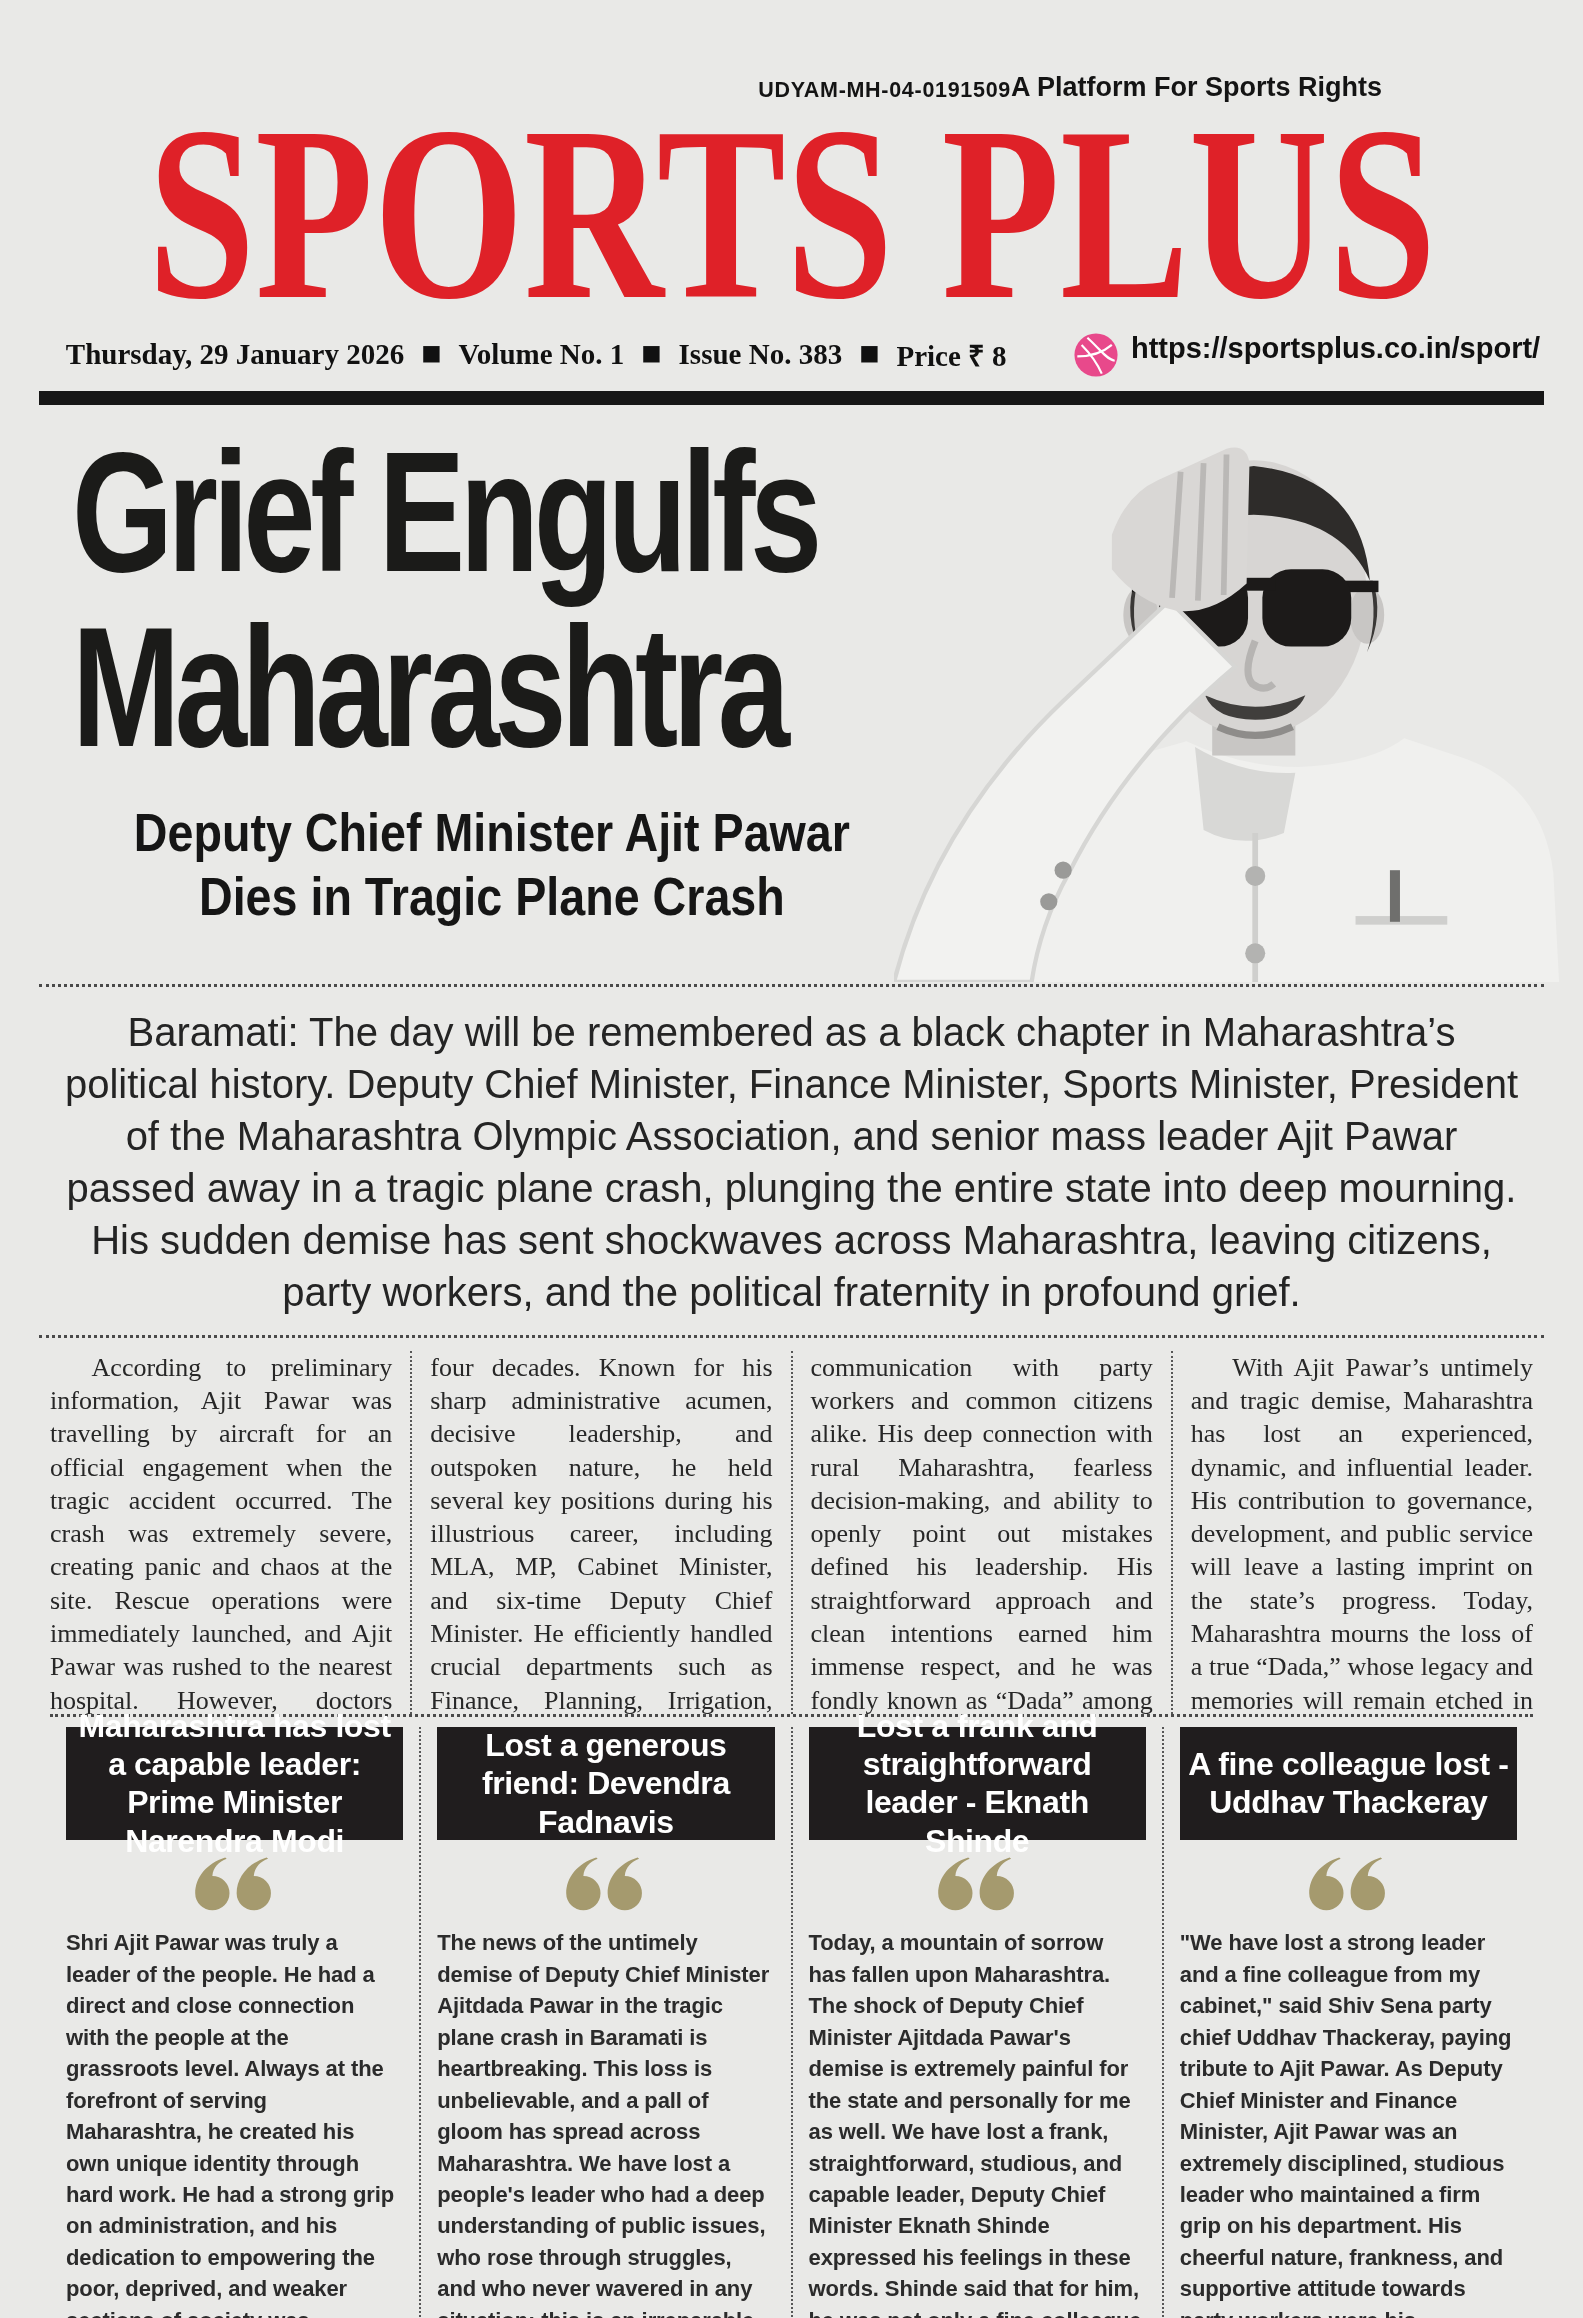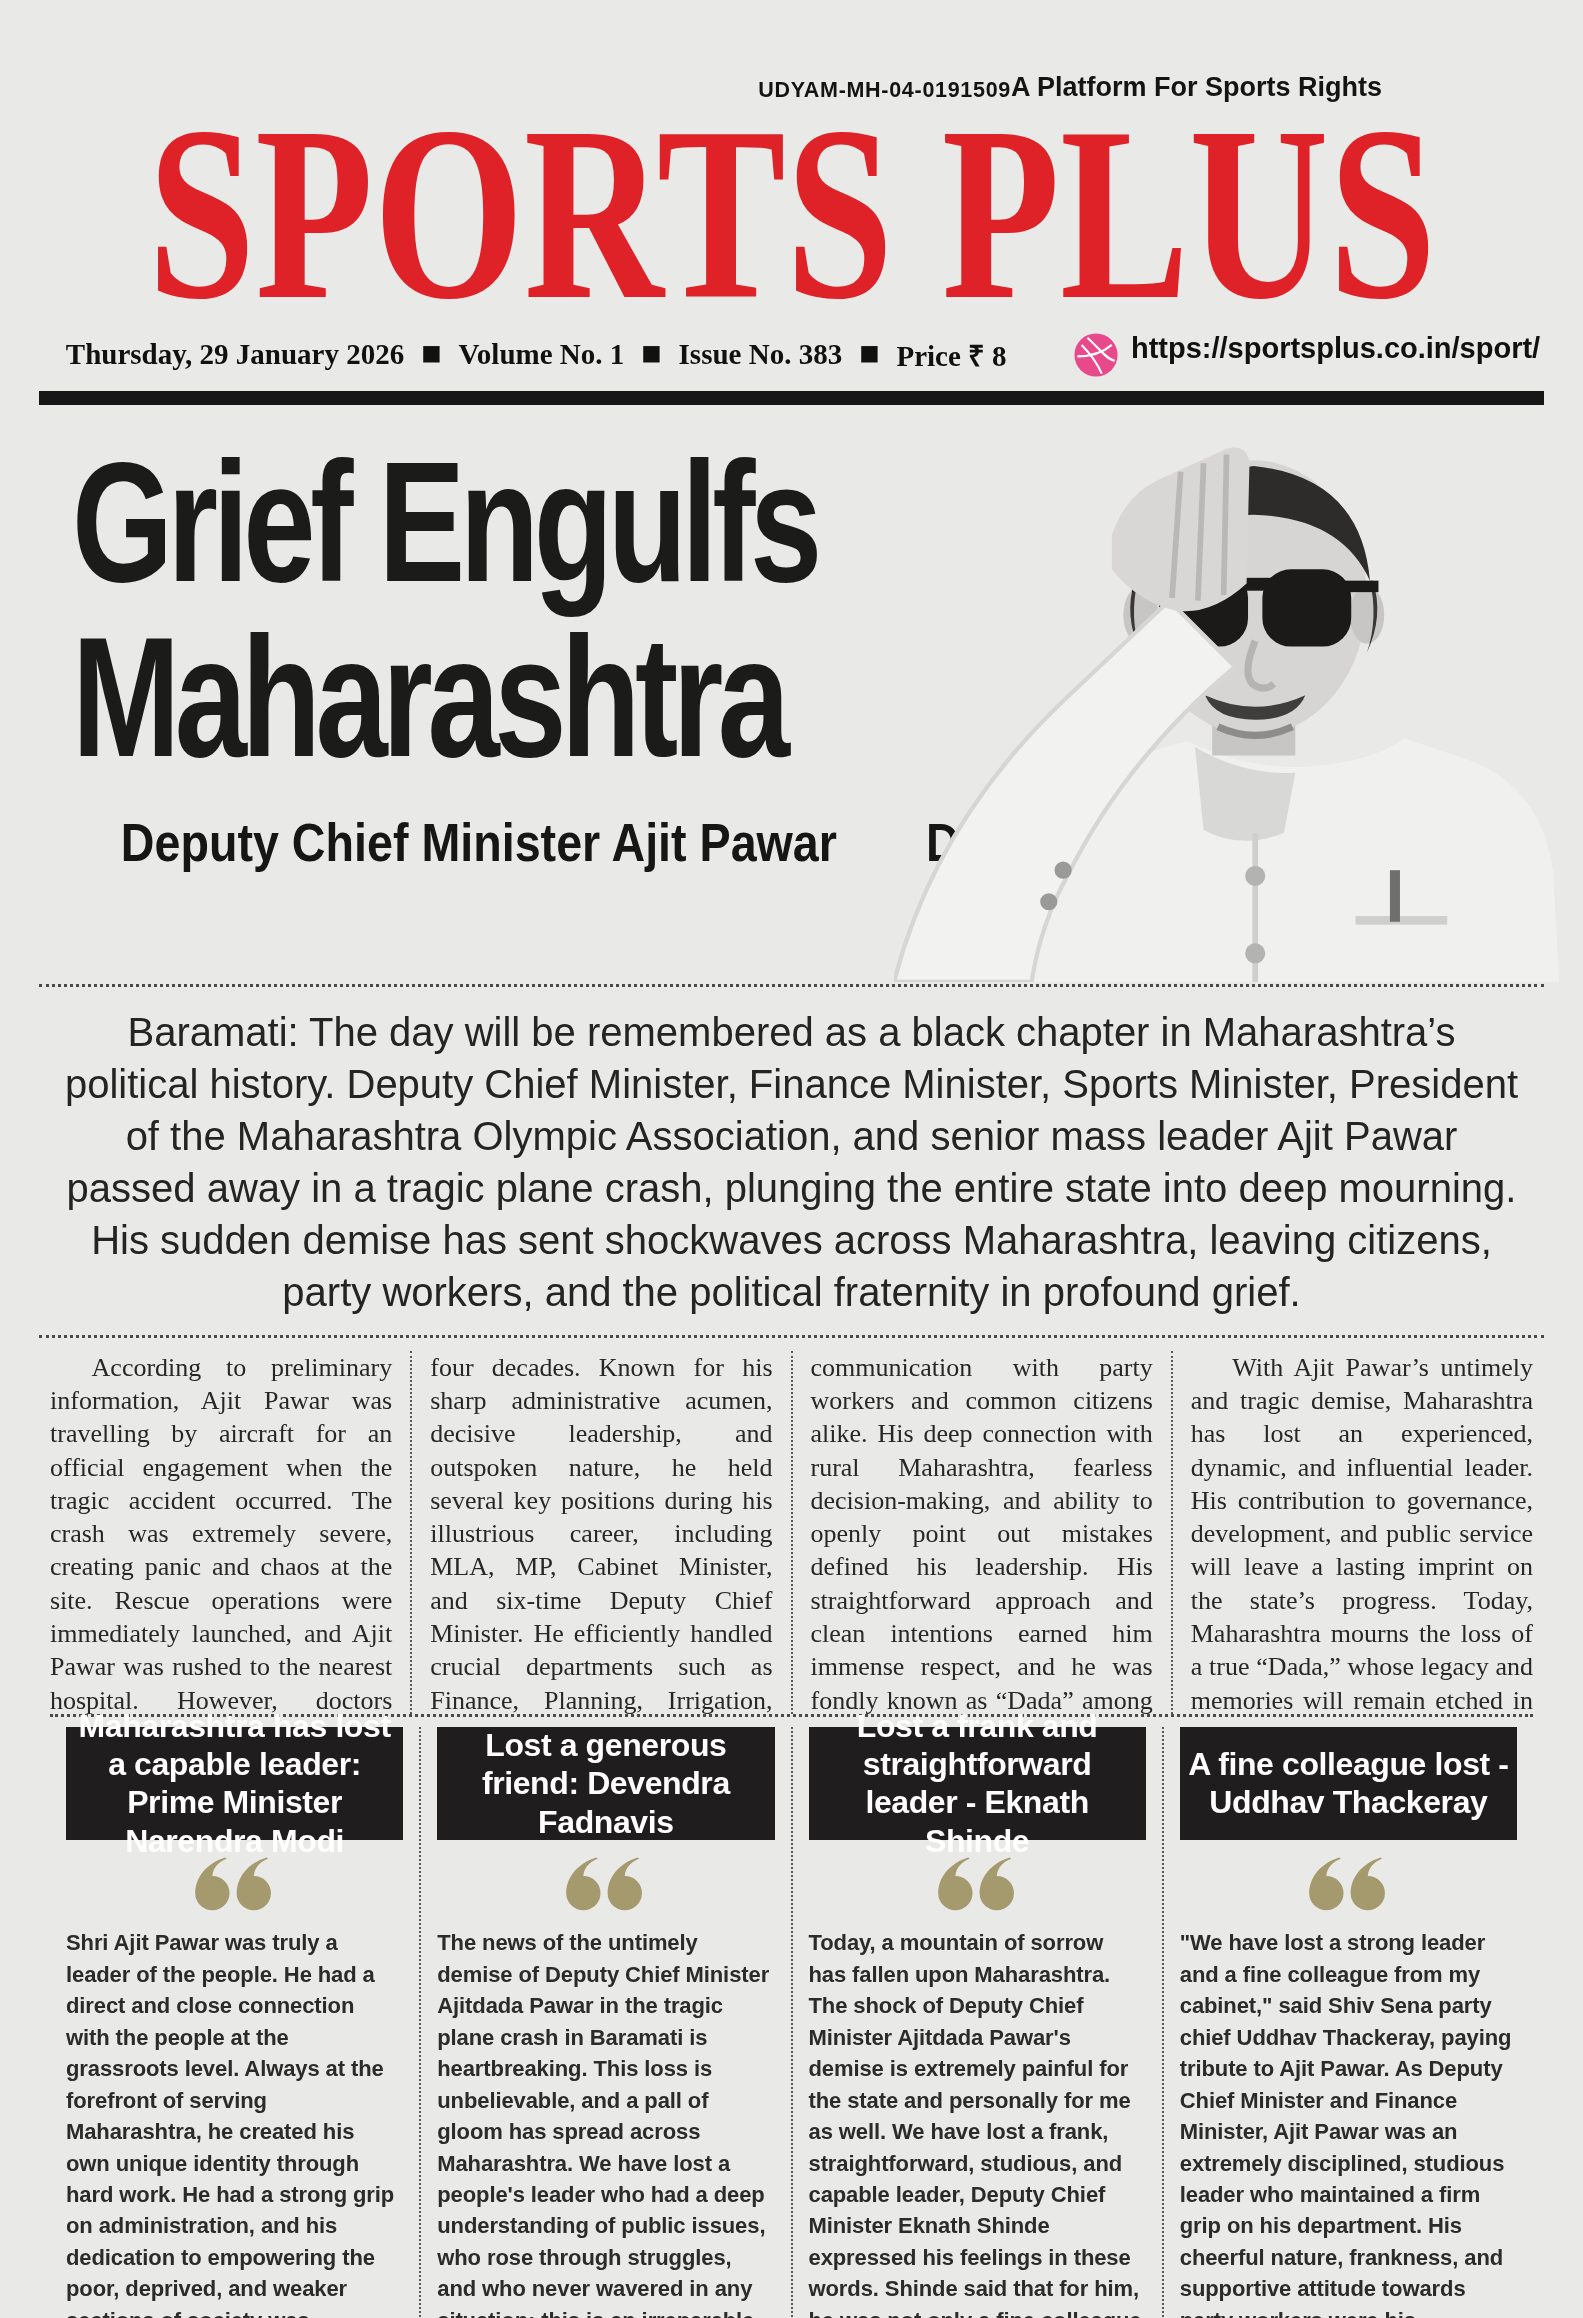--- a/index.html
+++ b/index.html
@@ -18,25 +18,25 @@
     font-size:248px;line-height:1;white-space:nowrap;transform:scaleX(0.78);}
   .dateline{display:flex;align-items:center;justify-content:center;gap:17px;
     font:bold 29px "Liberation Serif", serif;margin-top:11.5px;color:#111;padding-left:23px;}
   .sq{font-size:21.5px;font-family:"DejaVu Sans", sans-serif;transform:translateY(-2.2px);}
   .site{display:flex;align-items:flex-start;gap:11.5px;margin-left:50px;
     font:bold 29px "Liberation Sans", sans-serif;}
   .site a{color:#111;text-decoration:none;}
   .rule{height:14.4px;background:#171717;margin:13px 39px 0;}
   
   .hero{position:relative;height:579px;}
-  .hero-left{position:absolute;left:72px;top:30px;width:840px;display:flex;flex-direction:column;align-items:center;}
+  .hero-left{position:absolute;left:72px;top:20px;width:840px;display:flex;flex-direction:column;align-items:center;}
   .headline{align-self:flex-start;font-family:"Liberation Sans", sans-serif;font-weight:bold;
     color:#1b1b19;font-size:171px;line-height:1.02;letter-spacing:-7.2px;white-space:nowrap;
     transform:scaleX(0.76);transform-origin:left top;}
-  .subheadline{margin-top:27px;display:flex;flex-direction:row;align-items:center;width:100%;
+  .subheadline{margin-top:27px;display:flex;flex-direction:column;align-items:center;width:100%;
     font-family:"Liberation Sans", sans-serif;font-weight:bold;color:#161616;
     font-size:53px;line-height:1.2;}
   .subheadline span{white-space:nowrap;transform:scaleX(0.88);transform-origin:center top;}
   .hero-photo{position:absolute;right:1.4px;top:-10px;width:688px;height:587px;}
   .hero-photo svg{width:100%;height:100%;}
   
   .dotted{border-top:3.6px dotted #4a4a4a;height:0;margin:0 39px;}
   .lead{margin:18.7px 63px 17px;}
   .lead p{margin:0;font-family:"Liberation Sans", sans-serif;font-weight:400;
     font-size:40px;line-height:1.3;text-align:center;color:#242424;}

